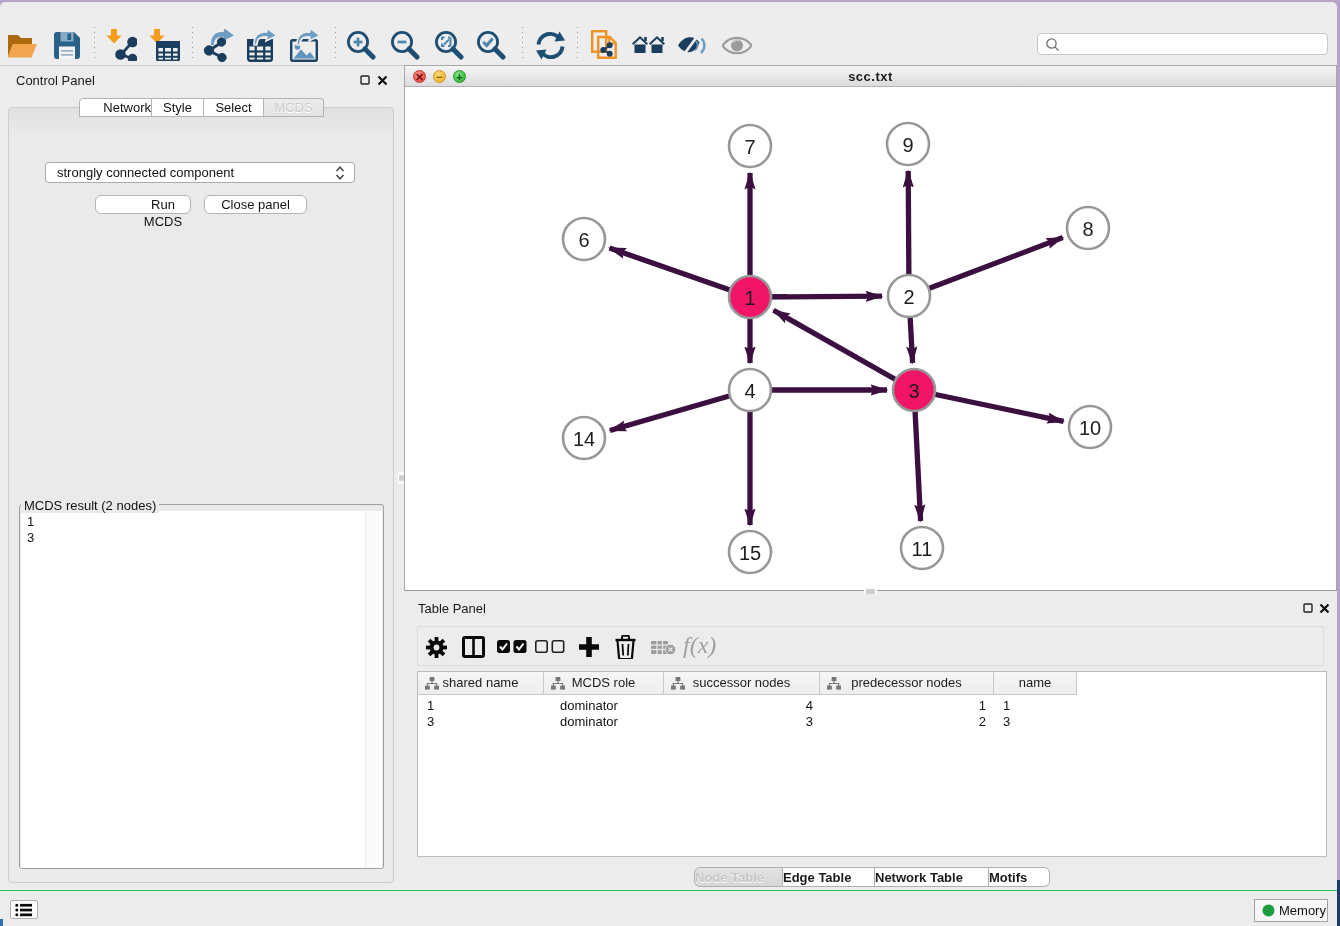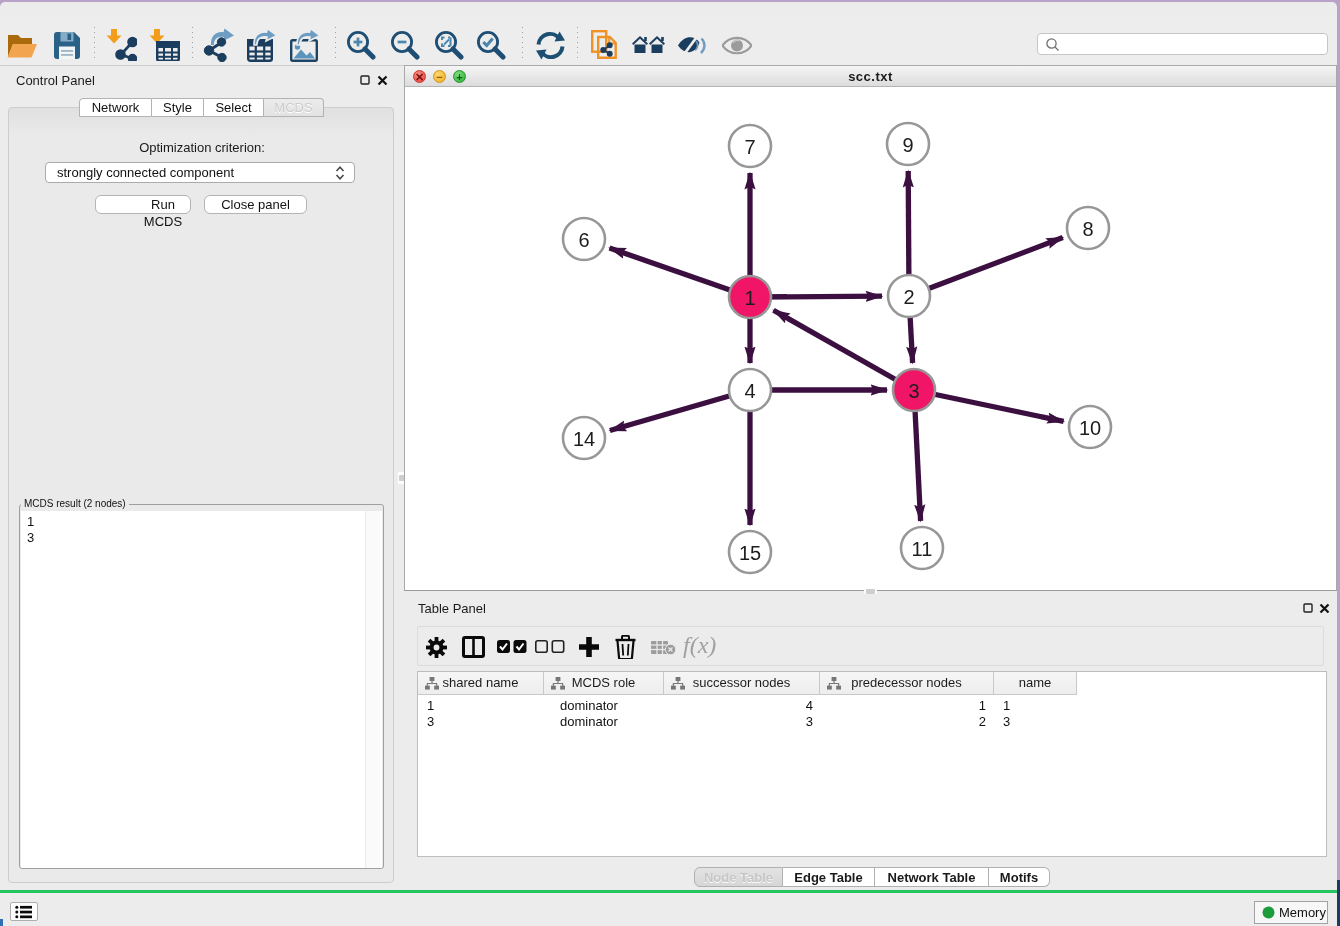--- a/index.html
+++ b/index.html
@@ -23,21 +23,21 @@
 #cpanel { position:absolute; left:0; top:64px; width:395px; height:822px; background:#ececec; }
 #cp-title { position:absolute; left:16px; top:7px; font-size:13px; color:#1b1b1b; }
 .wbtn { position:absolute; font-size:12px; color:#111; }
 #cp-tabs { position:absolute; left:79px; top:32px; height:19px; z-index:3; }
 .tab { position:absolute; top:0; height:19px; border:1px solid #b3b3b3; background:#fff; font-size:13px; color:#111; text-align:center; line-height:17px; }
 #cp-body { position:absolute; left:8px; top:41px; width:386px; height:776px; background:linear-gradient(#e0e0e0, #eaeaea 28px); border:1px solid #cdcdcd; border-radius:4px; }
 #opt-label { position:absolute; left:0; top:32px; width:386px; text-align:center; font-size:13px; color:#1a1a1a; }
 #combo { position:absolute; left:36px; top:54px; width:310px; height:21px; background:#fff; border:1px solid #ababab; border-radius:4px; font-size:13px; color:#111; line-height:19px; padding-left:11px; }
 .btn { position:absolute; top:87px; height:19px; background:#fff; border:1px solid #b4b4b4; border-radius:6px; font-size:13px; color:#111; text-align:center; line-height:17px; }
 #groupbox { position:absolute; left:10px; top:396px; width:365px; height:365px; border:1px solid #9f9f9f; border-radius:3px; }
-#group-label { position:absolute; left:12px; top:390px; background:#eaeaea; padding:0 3px; font-size:10px; color:#111;text-align:center; }
+#group-label { position:absolute; left:12px; top:390px; background:#eaeaea; padding:0 3px; font-size:13px; color:#111;text-align:center; }
 #result-area { position:absolute; left:1px; top:6px; width:361px; height:357px; background:#fff; font-size:13px; color:#111; padding:3px 0 0 6px; line-height:16px; }
 #result-scroll { position:absolute; right:2px; top:0px; width:15px; height:357px; background:#fafafa; border-left:1px solid #ececec; }
 
 
 #netwin { position:absolute; left:404px; top:63px; width:933px; height:526px; background:#fff; border:1px solid #a9a9a9; border-bottom:1px solid #9a9a9a; }
 #net-titlebar { position:absolute; left:0; top:0; width:931px; height:21px; background:linear-gradient(#f5f5f5, #dcdcdc); border-bottom:1px solid #b4b4b4; }
 #net-title { position:absolute; left:0; top:3px; width:100%; text-align:center; font-size:13px; font-weight:bold; color:#1a1a1a; letter-spacing:0.5px; }
 .mac { position:absolute; top:4px; width:13px; height:13px; border-radius:50%; font-size:11px; font-weight:bold; text-align:center; line-height:13px; }
 
 
@@ -49,24 +49,24 @@
 
 
 #tpanel { position:absolute; left:404px; top:593px; width:933px; height:293px; background:#ececec; }
 #tp-title { position:absolute; left:14px; top:6px; font-size:13px; color:#1b1b1b; }
 #tp-toolbar { position:absolute; left:13px; top:31px; width:907px; height:40px; border:1px solid #dcdcdc; border-radius:2px;padding-left:20px; }
 #tp-table { position:absolute; left:13px; top:76px; width:910px; height:186px; background:#fff; border:1px solid #bdbdbd; }
 .th { position:absolute; top:0; height:23px; background:linear-gradient(#f6f6f6,#ededed); border-right:1px solid #c9c9c9; border-bottom:1px solid #c9c9c9; font-size:13px; color:#1c1c1c; text-align:center; line-height:22px; }
 .hicon { position:absolute; left:7px; top:5px; }
 .td { position:absolute; font-size:13px; color:#111; height:16px; line-height:16px; }
 #tp-tabs { position:absolute; left:290px; top:272px; height:20px; }
-.btab { position:absolute; top:0; height:20px; border:1px solid #b0b0b0; background:#fff; font-size:13px; font-weight:bold; color:#1a1a1a; text-align:center; line-height:19px; }
-
-
-#statusbar { position:absolute; left:0; top:888px; width:1337px; height:22px; background:#ececec; border-top:3px solid #22c55e; }
+.btab { position:absolute; top:0; height:20px; border:1px solid #b0b0b0; background:#fff; font-size:13px; font-weight:bold; color:#1a1a1a; text-align:left; line-height:19px; }
+
+
+#statusbar { position:absolute; left:0; top:888px; width:1337px; height:22px; background:#ececec; border-top:1px solid #22c55e; }
 #sb-left { position:absolute; left:10px; top:9px; width:28px; height:19px; background:#fdfdfd; border:1px solid #aeaeae; border-radius:2px; }
 #sb-mem { position:absolute; left:1254px; top:8px; width:74px; height:23px; background:#f7f7f7; border:1px solid #a2a2a2; font-size:13px; color:#111; }
 </style>
 </head>
 <body>
 <div id="app">
 
   <div id="toolbar">
 
     <svg class="ticon" style="left:7px;top:10px;" width="30" height="26" viewBox="0 0 30 26">
@@ -223,27 +223,26 @@
 
   <div id="cpanel">
     <div id="cp-title">Control Panel</div>
     <svg class="wbtn" style="left:360px;top:9px;" width="11" height="11">
         <rect x="1" y="1" width="8" height="8" fill="none" stroke="#222" stroke-width="1.4" rx="1"></rect>
       </svg>
     <svg class="wbtn" style="left:377px;top:9px;" width="11" height="11">
         <path d="M1.5,1.5 L9.5,9.5 M9.5,1.5 L1.5,9.5" stroke="#111" stroke-width="2.2"></path>
       </svg>
     <div id="cp-tabs">
-      <div class="tab" style="left:0; width:73px; border-radius:4px 0 0 0;">Network</div>
+      <div class="tab" style="left:0; width:73px; border-radius:4px 0 0 0;text-align:right;">Network</div>
       <div class="tab" style="left:73px; width:52px; border-left:none;">Style</div>
       <div class="tab" style="left:125px; width:60px; border-left:none;">Select</div>
       <div class="tab" style="left:185px; width:60px; border-left:none; border-radius:0 4px 0 0; background:linear-gradient(#ececec,#e2e2e2); color:#cdcdcd; text-shadow:0 1px 0 #fff;">MCDS</div>
     </div>
     <div id="cp-body">
-      <div id="opt-label">Optimization criterion:</div>
       <div id="combo">strongly connected component
         <svg width="10" height="14" style="position:absolute;right:9px;top:3px;" viewBox="0 0 10 14">
             <path d="M1.5,5 L5,1.2 L8.5,5" fill="none" stroke="#4a4a4a" stroke-width="1.6"></path>
             <path d="M1.5,9 L5,12.8 L8.5,9" fill="none" stroke="#4a4a4a" stroke-width="1.6"></path>
           </svg>
       </div>
       <div class="btn" style="left:86px; width:96px;padding-left:40px;">Run MCDS</div>
       <div class="btn" style="left:195px; width:103px;">Close panel</div>
       <div id="groupbox">
         <div id="result-area">1<br>3<div id="result-scroll"></div></div>

